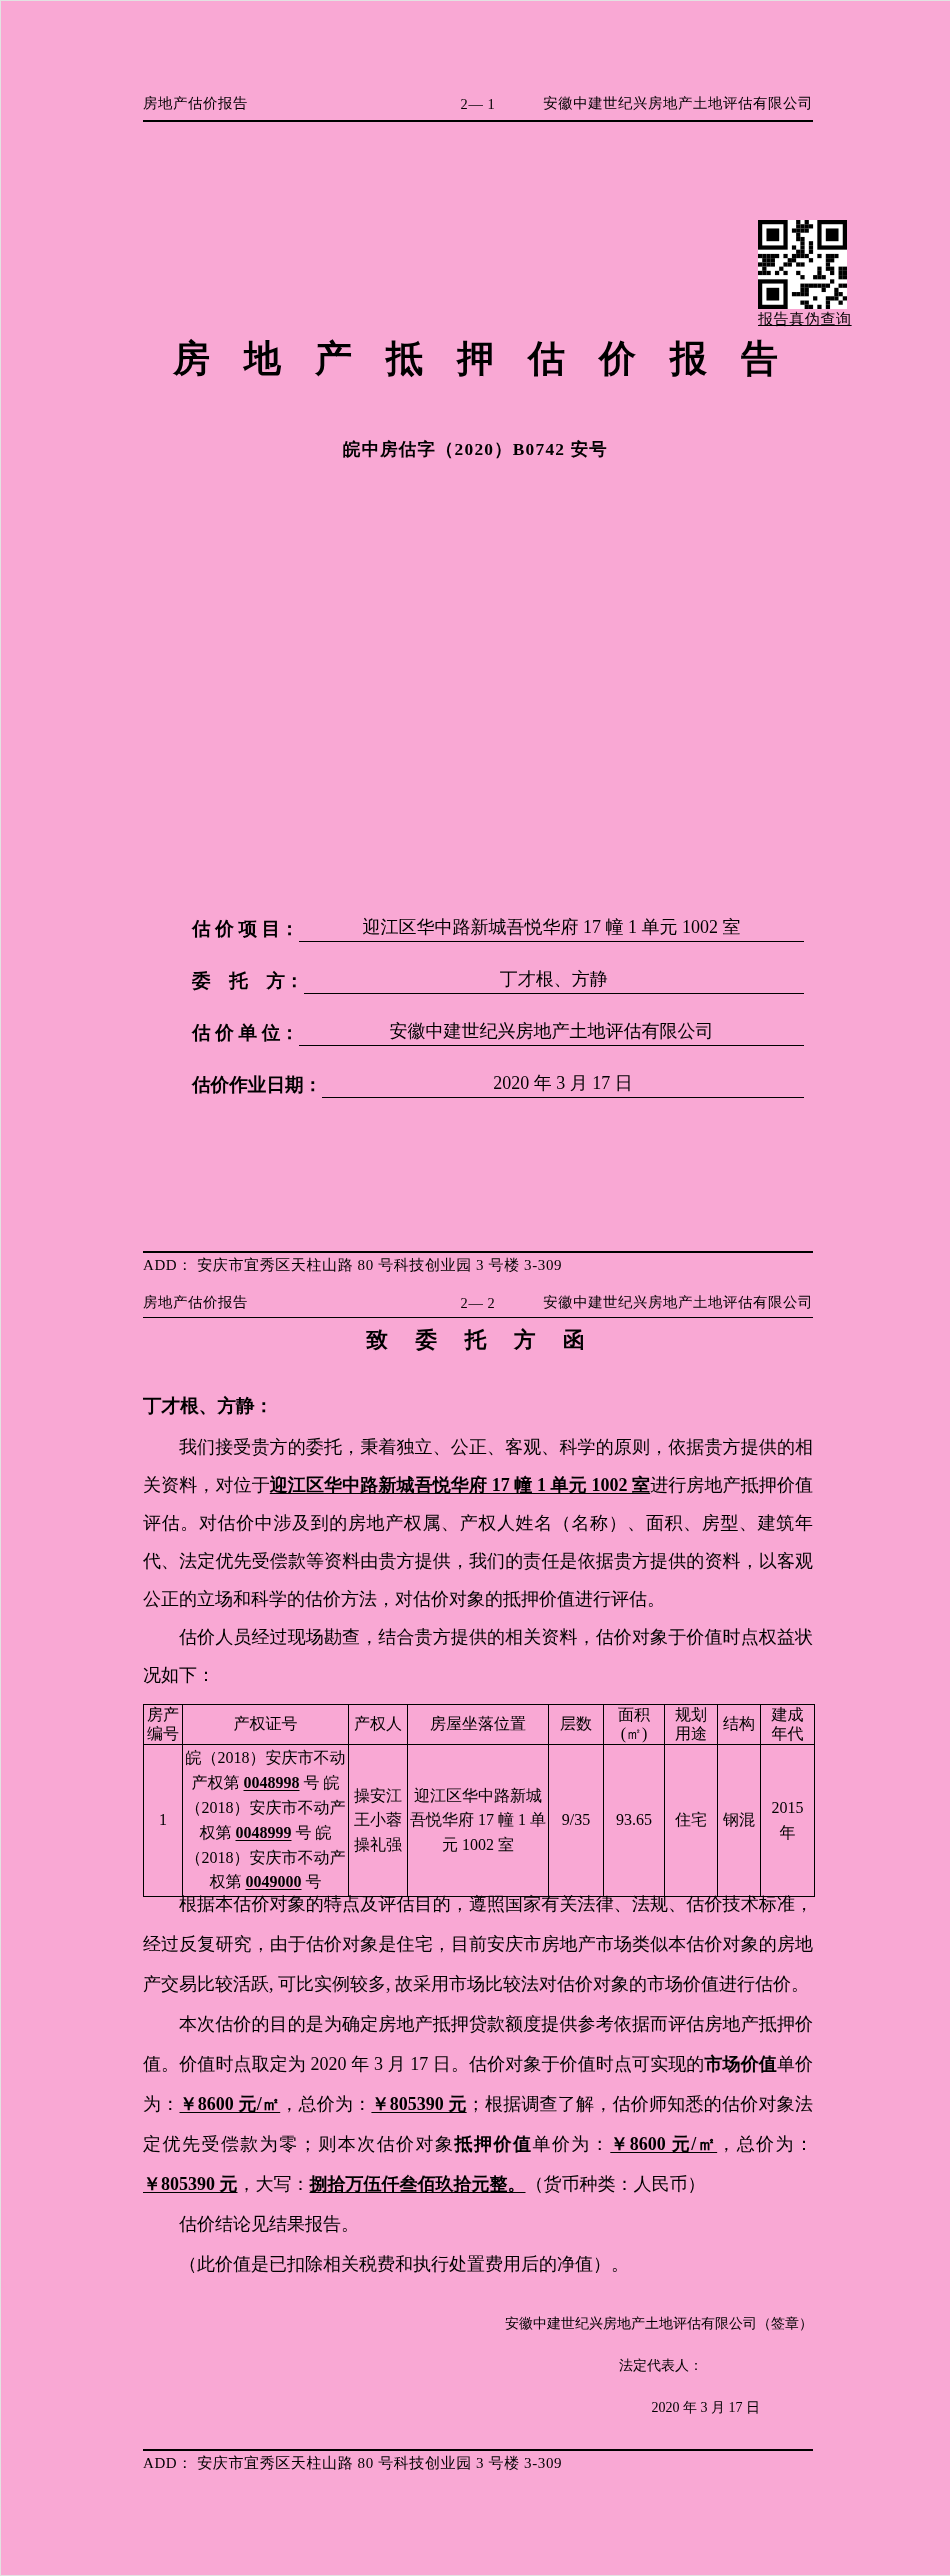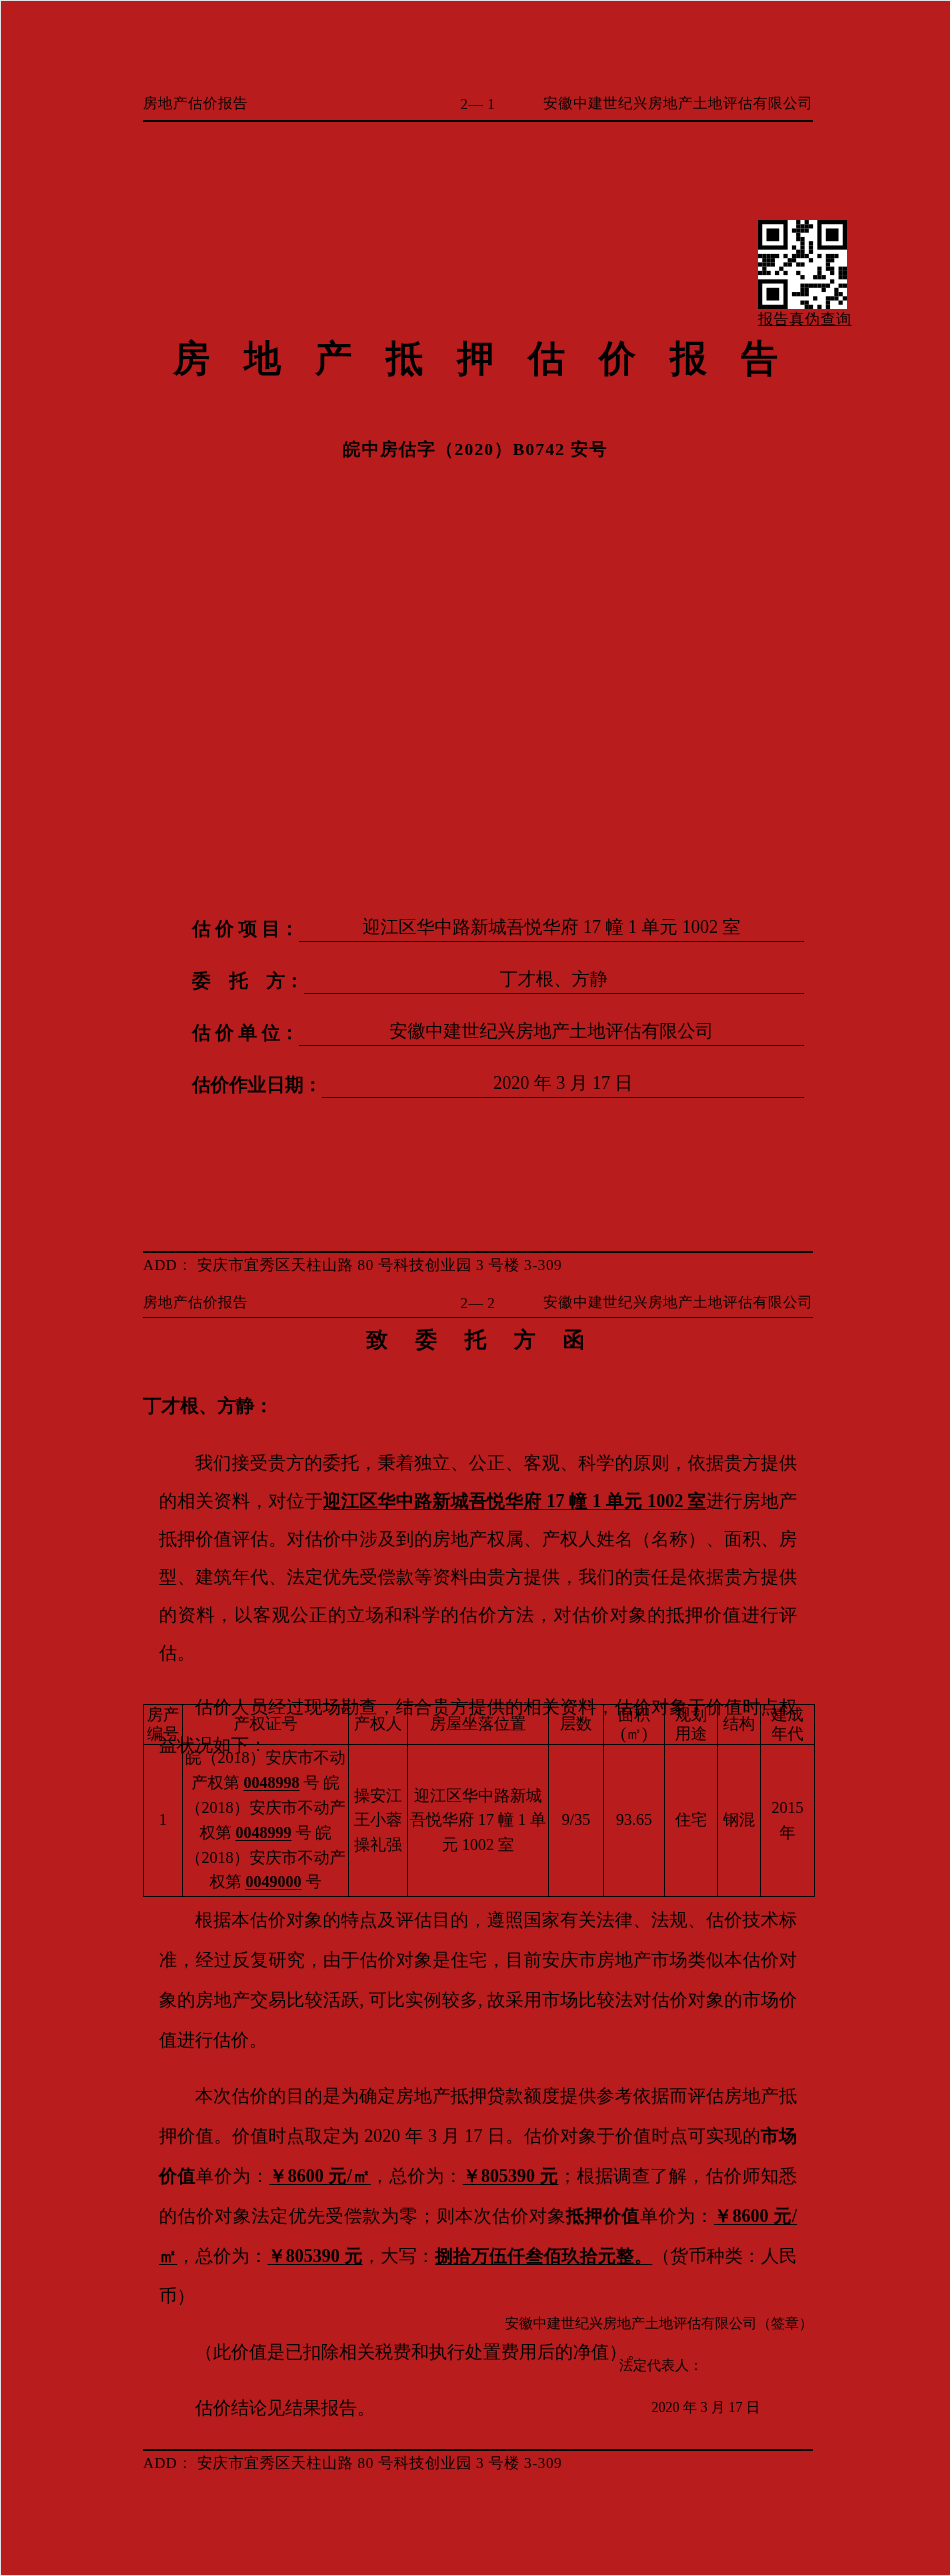--- a/index.html
+++ b/index.html
@@ -1,19 +1,19 @@
 <!DOCTYPE html>
 <html style="font-size:9.6px"><head>
 <meta charset="utf-8">
 <style>
   html,body{margin:0;padding:0;background:#ffffff;}
   .page{
     position:relative;
     width:951px;height:2576px;
-    background:#b91c1c;
+    background:#f9a8d4;
     border:1.2px solid #e2e2e2;
     box-sizing:border-box;
     font-family:"Liberation Serif","DejaVu Serif",serif;
     color:#000;
     overflow:hidden;
   }
   
   .runhead{
     position:absolute;left:142px;width:670px;
     display:grid;grid-template-columns:1fr auto 1fr;align-items:end;
@@ -53,21 +53,21 @@
   }
   
   .letter-title{
     position:absolute;left:0;top:1324px;width:100%;
     text-align:center;font-size:21.6px;font-weight:bold;
     letter-spacing:27.6px;padding-left:27.6px;box-sizing:border-box;
   }
   .salutation{position:absolute;left:142px;top:1392px;font-size:18.6px;font-weight:bold;}
   .block{position:absolute;left:142px;width:670px;font-size:18px;line-height:38px;text-align:justify;}
   .block.b2{line-height:40px;}
-  .block p{margin:16px;text-indent:2em;}
+  .block p{margin:0;text-indent:2em;}
   
   .ptable{
     position:absolute;left:142px;top:1703px;width:670px;
     border-collapse:collapse;table-layout:fixed;
     font-size:16px;text-align:center;
   }
   .ptable th,.ptable td{
     border:0.9px solid #000;font-weight:normal;
     padding:1.2px 1.8px;vertical-align:middle;overflow:hidden;
   }
@@ -299,22 +299,22 @@
         <td>住宅</td>
         <td>钢混</td>
         <td>2015 年</td>
       </tr>
     </tbody>
   </table>
 
   <div class="block b2" style="top:1883px;">
     <p>根据本估价对象的特点及评估目的，遵照国家有关法律、法规、估价技术标准，经过反复研究，由于估价对象是住宅，目前安庆市房地产市场类似本估价对象的房地产交易比较活跃, 可比实例较多, 故采用市场比较法对估价对象的市场价值进行估价。</p>
     <p><span>本次估价的目的是为确定房地产抵押贷款额度提供参考依据而评估房地产抵押价值。价值时点取定为 2020 年 3 月 17 日。估价对象于价值时点可实现的</span><span class="b">市场价值</span><span>单价为：</span><span class="b u">￥8600 元/㎡</span><span>，总价为：</span><span class="b u">￥805390 元</span><span>；根据调查了解，估价师知悉的估价对象法定优先受偿款为零；则本次估价对象</span><span class="b">抵押价值</span><span>单价为：</span><span class="b u">￥8600 元/㎡</span><span>，总价为：</span><span class="b u">￥805390 元</span><span>，大写：</span><span class="b u">捌拾万伍仟叁佰玖拾元整。</span><span>（货币种类：人民币）</span></p>
+    <p>估价结论见结果报告。</p>
     <p>（此价值是已扣除相关税费和执行处置费用后的净值）。</p>
-    <p>估价结论见结果报告。</p>
   </div>
 
   <div class="sig">
     <div class="sig-company">安徽中建世纪兴房地产土地评估有限公司（签章）</div>
     <div class="sig-rep">法定代表人：</div>
     <div class="sig-date">2020 年 3 月 17 日</div>
   </div>
 
   <div class="runfoot" style="top:2448px;">
     <span>ADD：  安庆市宜秀区天柱山路 80 号科技创业园 3 号楼 3-309</span>

